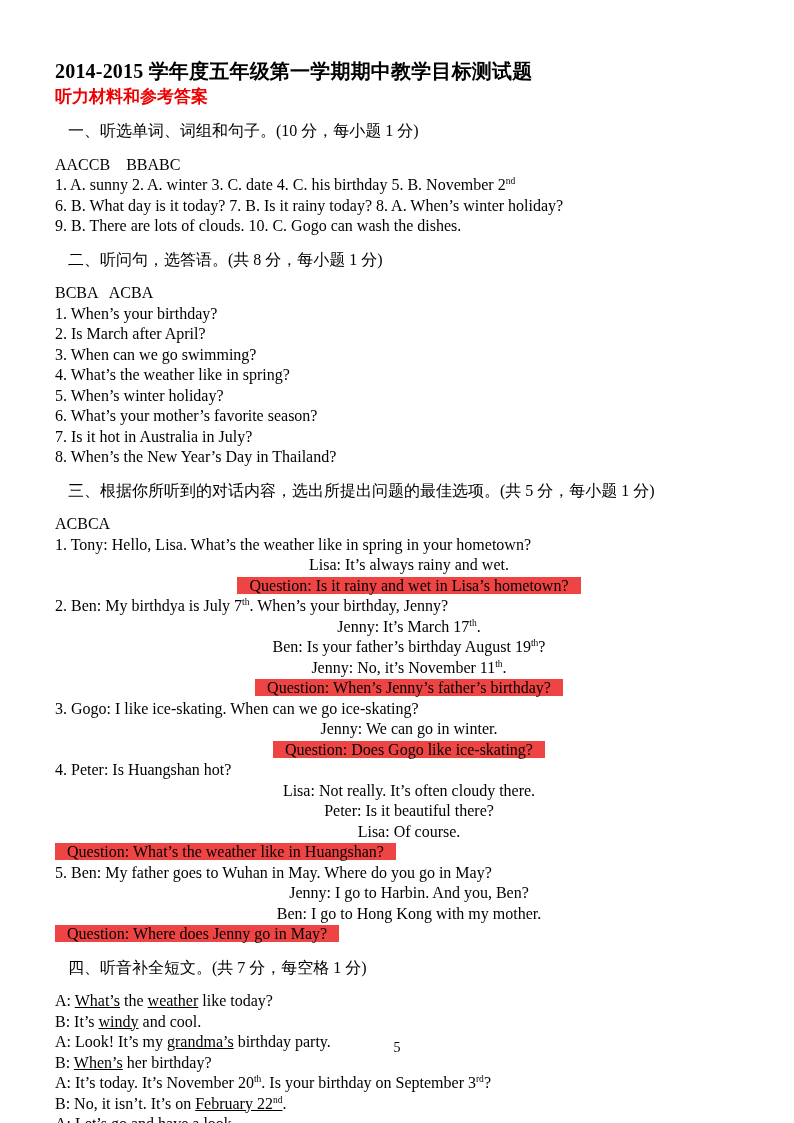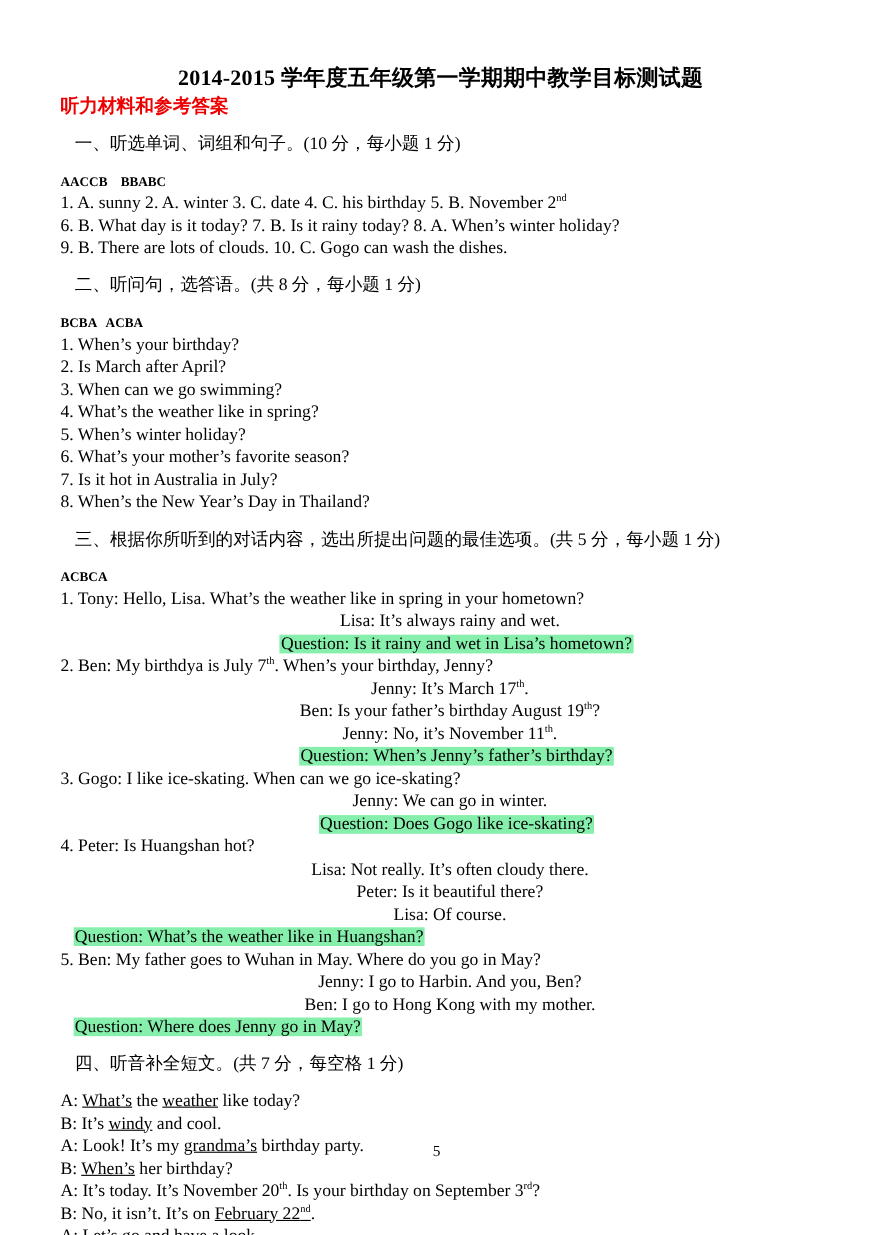--- a/index.html
+++ b/index.html
@@ -17,21 +17,21 @@
     overflow: hidden;
   }
   .page {
     position: relative;
     width: 794px;
     height: 1123px;
     box-sizing: border-box;
     padding: 58px 48px 0 55px;
   }
   .title {
-    text-align: center;
+    text-align: left;
     font-size: 20px;
     font-weight: bold;
     letter-spacing: 0.2px;
     line-height: 26px;
     margin: 0 0 1px 0;
     white-space: nowrap;
   }
   .subtitle {
     font-size: 17px;
     font-weight: bold;
@@ -45,37 +45,35 @@
     margin: 13px;
     white-space: nowrap;
   }
   .line {
     font-size: 16px;
     line-height: 20.5px;
     margin: 0;
     white-space: nowrap;
   }
   .answers {
-    font-size: 12px;
+    font-size: 16px;
     line-height: 20.5px;
     margin: 0;
     white-space: pre;
-    font-weight: bold;
   }
   .indent1 { padding-left: 17px; text-align: center; }
   .qline {
     font-size: 16px;
     line-height: 20.5px;
     margin: 0;
     white-space: nowrap;
   }
   .qline > span.hl {
-    background: #86efac;
-    padding: 0 1px;
-    margin-left: 12px;
+    background: #ef4444;
+    padding: 0 12px;
   }
   .qline.indent1 { padding-left: 17px; }
   sup {
     font-size: 9.5px;
     vertical-align: super;
     line-height: 0;
   }
   u { text-decoration: underline; }
   .pagenum {
     position: absolute;

